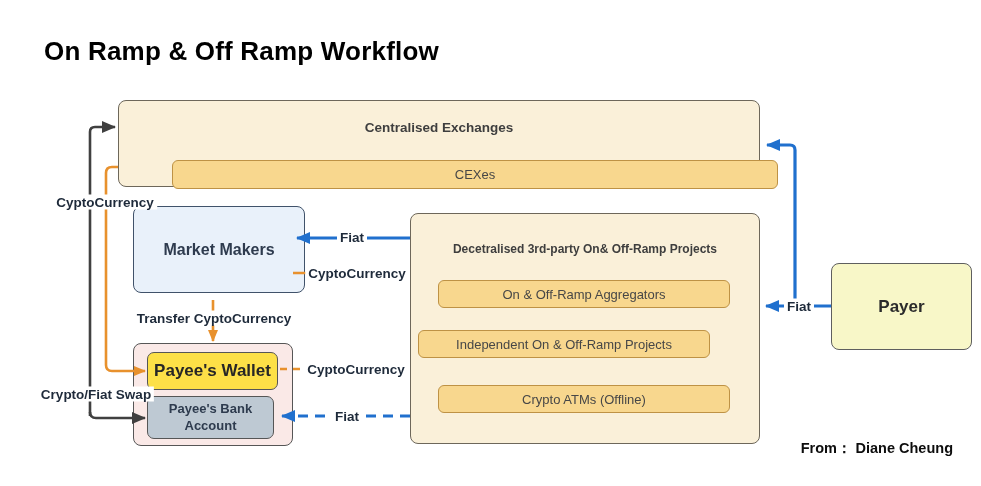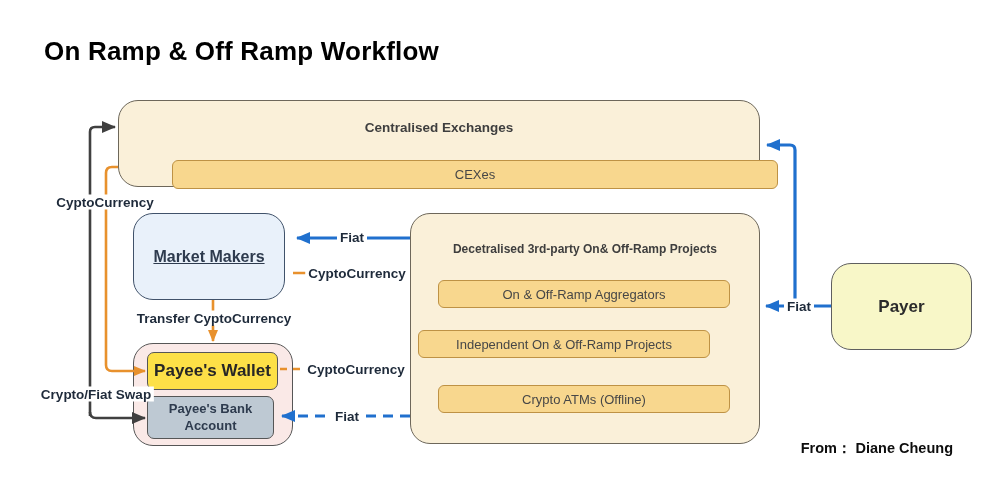--- a/index.html
+++ b/index.html
@@ -4,21 +4,21 @@
 <style>
   html,body{margin:0;padding:0;background:#fff;}
   .stage{
     position:relative;width:981px;height:486px;background:#ffffff;
     font-family:"Liberation Sans","DejaVu Sans",sans-serif;overflow:hidden;
   }
   .page-title{
     position:absolute;left:30px;top:22px;margin:14px;
     font-size:26px;font-weight:bold;color:#000;letter-spacing:.2px;
   }
-  .box{position:absolute;box-sizing:border-box;border-radius:20px;}
+  .box{position:absolute;box-sizing:border-box;border-radius:8px;}
   .box-cream{background:#FAF0D9;border:1.6px solid #6d675a;}
   .box-amber{background:#F8D78E;border:1.4px solid #BE9245;border-radius:6px;
     display:flex;align-items:center;justify-content:center;
     font-size:13px;color:#474747;}
   .box-mm{background:#E9F1FA;border:1.6px solid #40526a;
     display:flex;align-items:center;justify-content:center;
     font-size:16px;font-weight:bold;color:#2E3B4E;}
   .box-pink{background:#FAE9E7;border:1.6px solid #565656;}
   .box-wallet{background:#fde047;border:1.5px solid #565656;border-radius:7px;
     display:flex;align-items:center;justify-content:center;
@@ -53,21 +53,21 @@
 
   <h1 class="page-title">On Ramp &amp; Off Ramp Workflow</h1>
 
   <div class="boxes">
 
     <div class="box box-cream" style="left:118px;top:100px;width:642px;height:87px;">
       <div class="group-title" style="top:19px;">Centralised Exchanges</div>
     </div>
     <div class="box box-amber" style="left:172px;top:160px;width:606px;height:29px;">CEXes</div>
 
-    <div class="box box-mm" style="left:133px;top:213px;width:152px;height:87px;text-decoration:underline;">Market Makers</div>
+    <div class="box box-mm" style="left:133px;top:206px;width:172px;height:87px;">Market Makers</div>
 
     <div class="box box-pink" style="left:133px;top:343px;width:160px;height:103px;"></div>
     <div class="box box-wallet" style="left:147px;top:352px;width:131px;height:38px;">Payee's Wallet</div>
     <div class="box box-bank" style="left:147px;top:396px;width:127px;height:43px;">Payee's Bank Account</div>
 
     <div class="box box-cream" style="left:410px;top:213px;width:350px;height:231px;">
       <div class="group-title" style="top:28px;font-size:12px;">Decetralised 3rd-party On&amp; Off-Ramp Projects</div>
     </div>
     <div class="box box-amber" style="left:438px;top:280px;width:292px;height:28px;">On &amp; Off-Ramp Aggregators</div>
     <div class="box box-amber" style="left:418px;top:330px;width:292px;height:28px;">Independent On &amp; Off-Ramp Projects</div>

